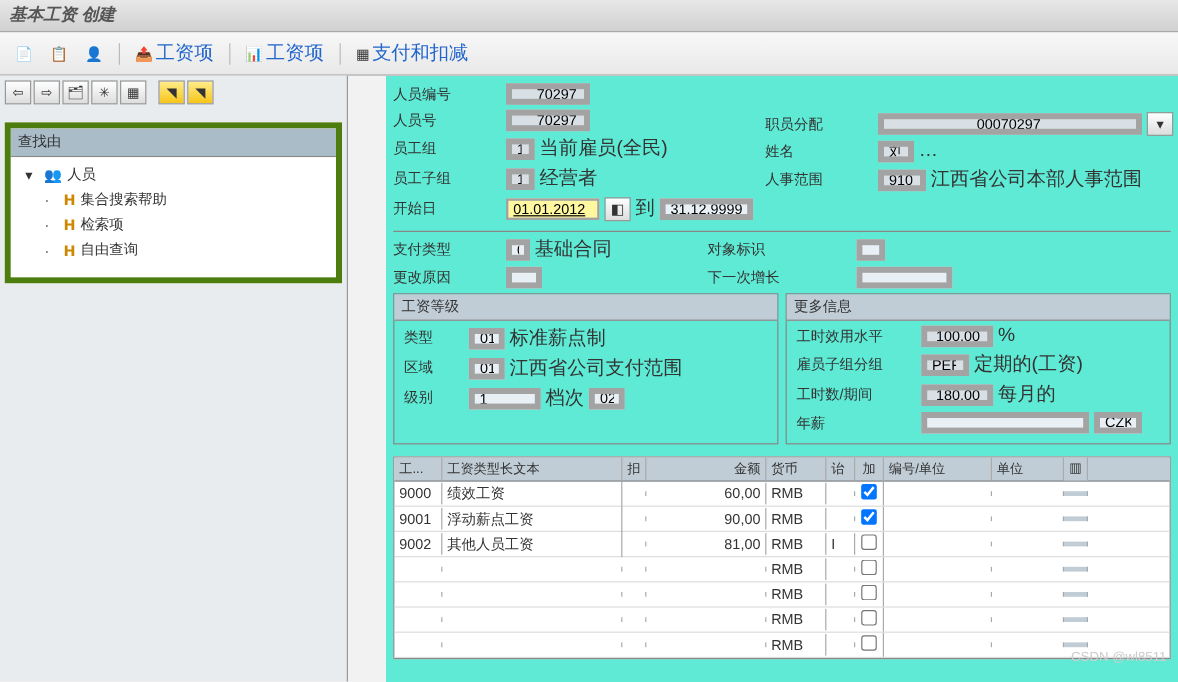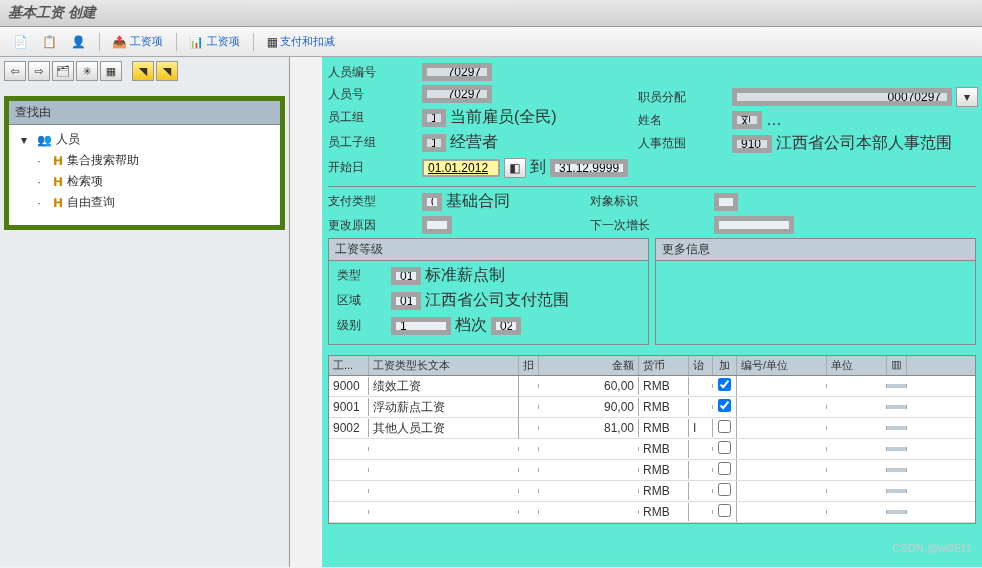--- a/index.html
+++ b/index.html
@@ -4,21 +4,21 @@
 <style>
   * { box-sizing: border-box; margin: 0; padding: 0; }
   body { font-family: Arial, "Microsoft YaHei", sans-serif; font-size: 12px; background: #f2f2f2; color: #333; width: 982px; height: 568px; overflow: hidden; }
 
   .title-bar { background: linear-gradient(to bottom, #e8e8e8, #d0d0d0); padding: 4px 8px; border-bottom: 1px solid #999; }
   .title-bar h1 { font-size: 14px; font-weight: bold; font-style: italic; color: #555; }
 
   .toolbar { background: linear-gradient(to bottom, #f8f8f8, #e8e8e8); padding: 4px 8px; border-bottom: 1px solid #aaa; display: flex; gap: 4px; align-items: center; }
   .toolbar-btn { display: inline-flex; align-items: center; gap: 2px; padding: 2px 4px; border: 1px solid transparent; cursor: pointer; }
   .toolbar-sep { width: 1px; height: 18px; background: #bbb; margin: 0 4px; }
-  .toolbar-link { color: #2266cc; font-size: 11px; }
+  .toolbar-link { color: #2266cc; font-size: 16px; }
 
   .main-layout { display: flex; height: calc(568px - 58px); }
   .left-panel { width: 290px; background: #e8ecef; border-right: 1px solid #999; padding: 4px; }
   .left-toolbar { display: flex; gap: 2px; margin-bottom: 4px; }
   .left-tb-btn { width: 22px; height: 20px; display: inline-flex; align-items: center; justify-content: center; border: 1px solid #999; background: linear-gradient(to bottom, #fff, #ddd); cursor: pointer; font-size: 11px; }
   .left-tb-btn.yellow { background: linear-gradient(to bottom, #ffec8b, #f5c518); }
 
   .search-box { background: #fef9c3; border: 5px solid #4d7c0f; margin-top: 15px; }
   .search-header { background: #a9bcc8; padding: 3px 6px; border-bottom: 1px solid #888; font-size: 12px; }
   .tree { padding: 4px; background: #fff; min-height: 100px; }
@@ -147,21 +147,21 @@
           <span class="form-label">开始日</span>
           <input class="form-input yellow" style="width: 78px;" value="01.01.2012">
           <span class="right-btn-small">◧</span>
           <span class="form-text">到</span>
           <input class="form-input" style="width: 78px;" value="31.12.9999">
         </div>
       </div>
       <div class="right-col">
         <div class="form-row">
           <span class="form-label">职员分配</span>
-          <input class="form-input ro" style="width: 220px; text-align: right;" value="00070297">
+          <input class="form-input ro" style="width: 220px; text-align: center;" value="00070297">
           <span class="right-btn-small">▾</span>
           <span style="flex:1"></span>
           <span class="right-btn-small" style="background:linear-gradient(to bottom,#ffec8b,#f5c518)">🔧</span>
         </div>
         <div class="form-row">
           <span class="form-label">姓名</span>
           <input class="form-input ro" style="width: 30px; text-align: left;" value="刘">
           <span class="form-text">…</span>
         </div>
         <div class="form-row">
@@ -206,20 +206,42 @@
           <div class="form-row">
             <span class="form-label" style="width:50px">级别</span>
             <input class="form-input" style="width: 60px;" value="1">
             <span class="form-text">档次</span>
             <input class="form-input" style="width: 30px; text-align: right;" value="02">
           </div>
         </div>
       </div>
       <div>
         <div class="group-title">更多信息</div>
+        <div class="section-body">
+          <div class="form-row">
+            <span class="form-label" style="width:100px">工时效用水平</span>
+            <input class="form-input ro" style="width: 60px;" value="100,00">
+            <span class="form-text">%</span>
+          </div>
+          <div class="form-row">
+            <span class="form-label" style="width:100px">雇员子组分组</span>
+            <input class="form-input ro" style="width: 40px; text-align: left;" value="PER">
+            <span class="form-text">定期的(工资)</span>
+          </div>
+          <div class="form-row">
+            <span class="form-label" style="width:100px">工时数/期间</span>
+            <input class="form-input ro" style="width: 60px;" value="180,00">
+            <span class="form-text">每月的</span>
+          </div>
+          <div class="form-row">
+            <span class="form-label" style="width:100px">年薪</span>
+            <input class="form-input" style="width: 140px;">
+            <input class="form-input" style="width: 40px;" value="CZK">
+          </div>
+        </div>
       </div>
     </div>
 
     <div class="wage-table">
       <div class="wt-header">
         <div class="c1">工...</div>
         <div class="c2">工资类型长文本</div>
         <div class="c3">抇</div>
         <div class="c4">金额</div>
         <div class="c5">货币</div>

